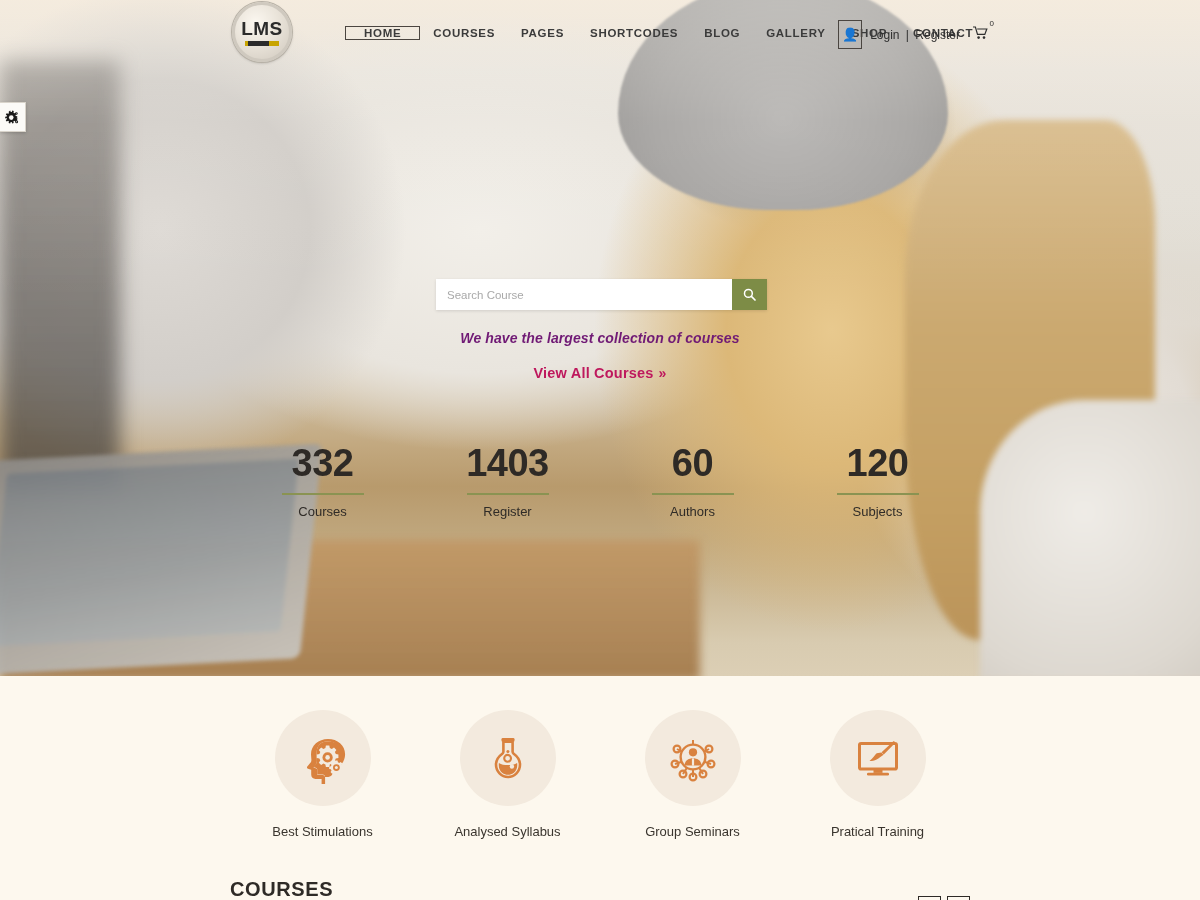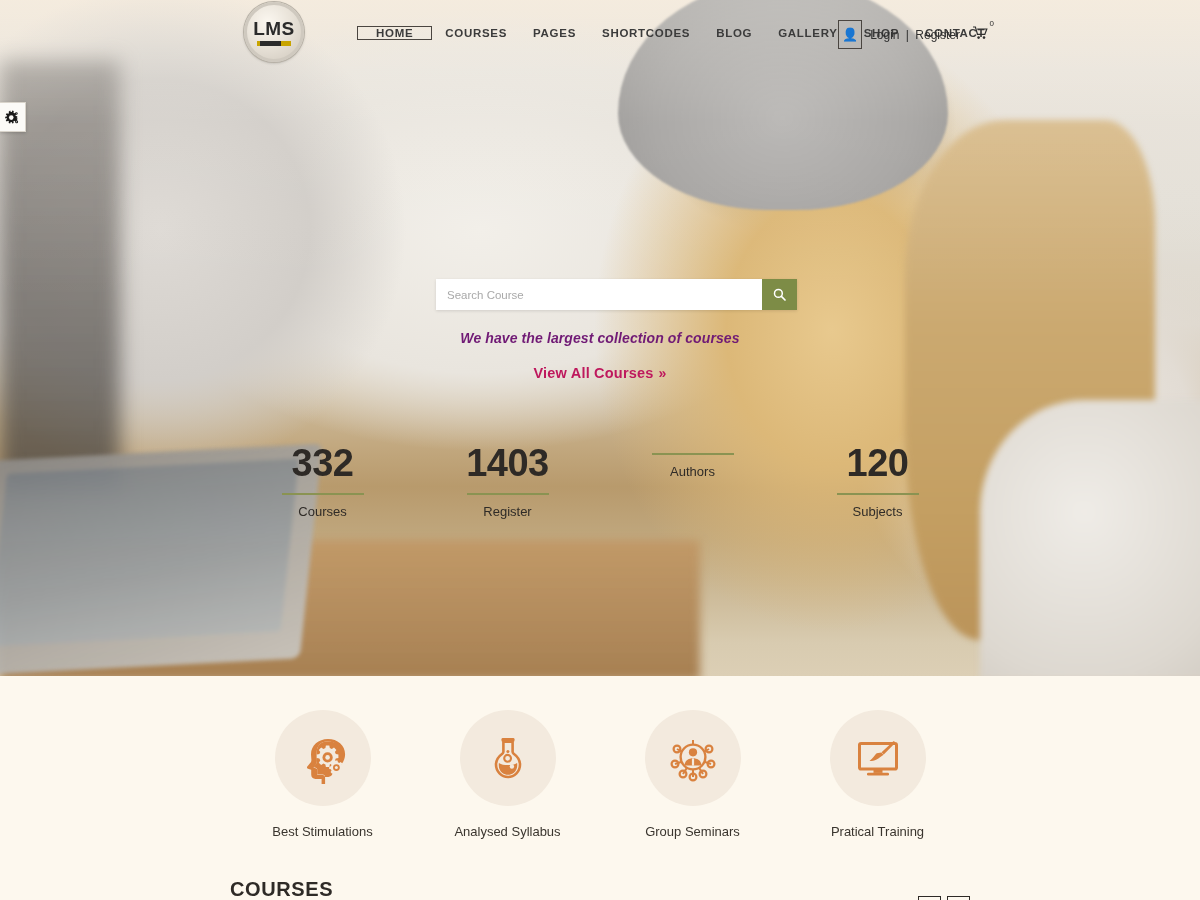--- a/index.html
+++ b/index.html
@@ -92,21 +92,20 @@
     position: absolute; inset: 0;
     background: linear-gradient(180deg, rgba(255,252,245,.30) 0%, rgba(255,252,245,.05) 18%, rgba(0,0,0,0) 45%);
   }
 
   
   .header {
     position: absolute; top: 0; left: 0; right: 0;
     height: 70px;
     display: flex; align-items: center;
     z-index: 30;
-    margin-left: 12px;
   }
   .logo {
     position: absolute; left: 232px; top: 2px;
     width: 60px; height: 60px;
     border-radius: 50%;
     background: radial-gradient(circle at 38% 32%, #fbf7f0 0%, #eae4da 45%, #cfc8bd 100%);
     border: 3px solid #cfc9bf;
     box-shadow: 0 0 0 1px #b7b1a6, 0 1px 3px rgba(0,0,0,.25);
     display: flex; flex-direction: column;
     align-items: center; justify-content: center;
@@ -177,21 +176,21 @@
   }
   .settings-tab svg { display: block; }
 
   
   .search-wrap {
     position: absolute; left: 436px; top: 279px;
     display: flex; z-index: 20;
     box-shadow: 0 1px 3px rgba(0,0,0,.12);
   }
   .search-input {
-    width: 326px; height: 31px;
+    width: 296px; height: 31px;
     border: none; outline: none;
     background: #fff;
     padding: 0 11px;
     font-size: 11.5px;
     color: #555;
     font-family: "Liberation Sans", sans-serif;
   }
   .search-input::placeholder { color: #a9a9a9; }
   .search-btn {
     width: 35px; height: 31px;
@@ -385,20 +384,21 @@
       <div class="counter-num">332</div>
       <div class="counter-rule"></div>
       <div class="counter-label">Courses</div>
     </div>
     <div class="counter">
       <div class="counter-num">1403</div>
       <div class="counter-rule"></div>
       <div class="counter-label">Register</div>
     </div>
     <div class="counter">
+      <div class="counter-num">60</div>
       <div class="counter-rule"></div>
       <div class="counter-label">Authors</div>
     </div>
     <div class="counter">
       <div class="counter-num">120</div>
       <div class="counter-rule"></div>
       <div class="counter-label">Subjects</div>
     </div>
   </div>
 </div>

